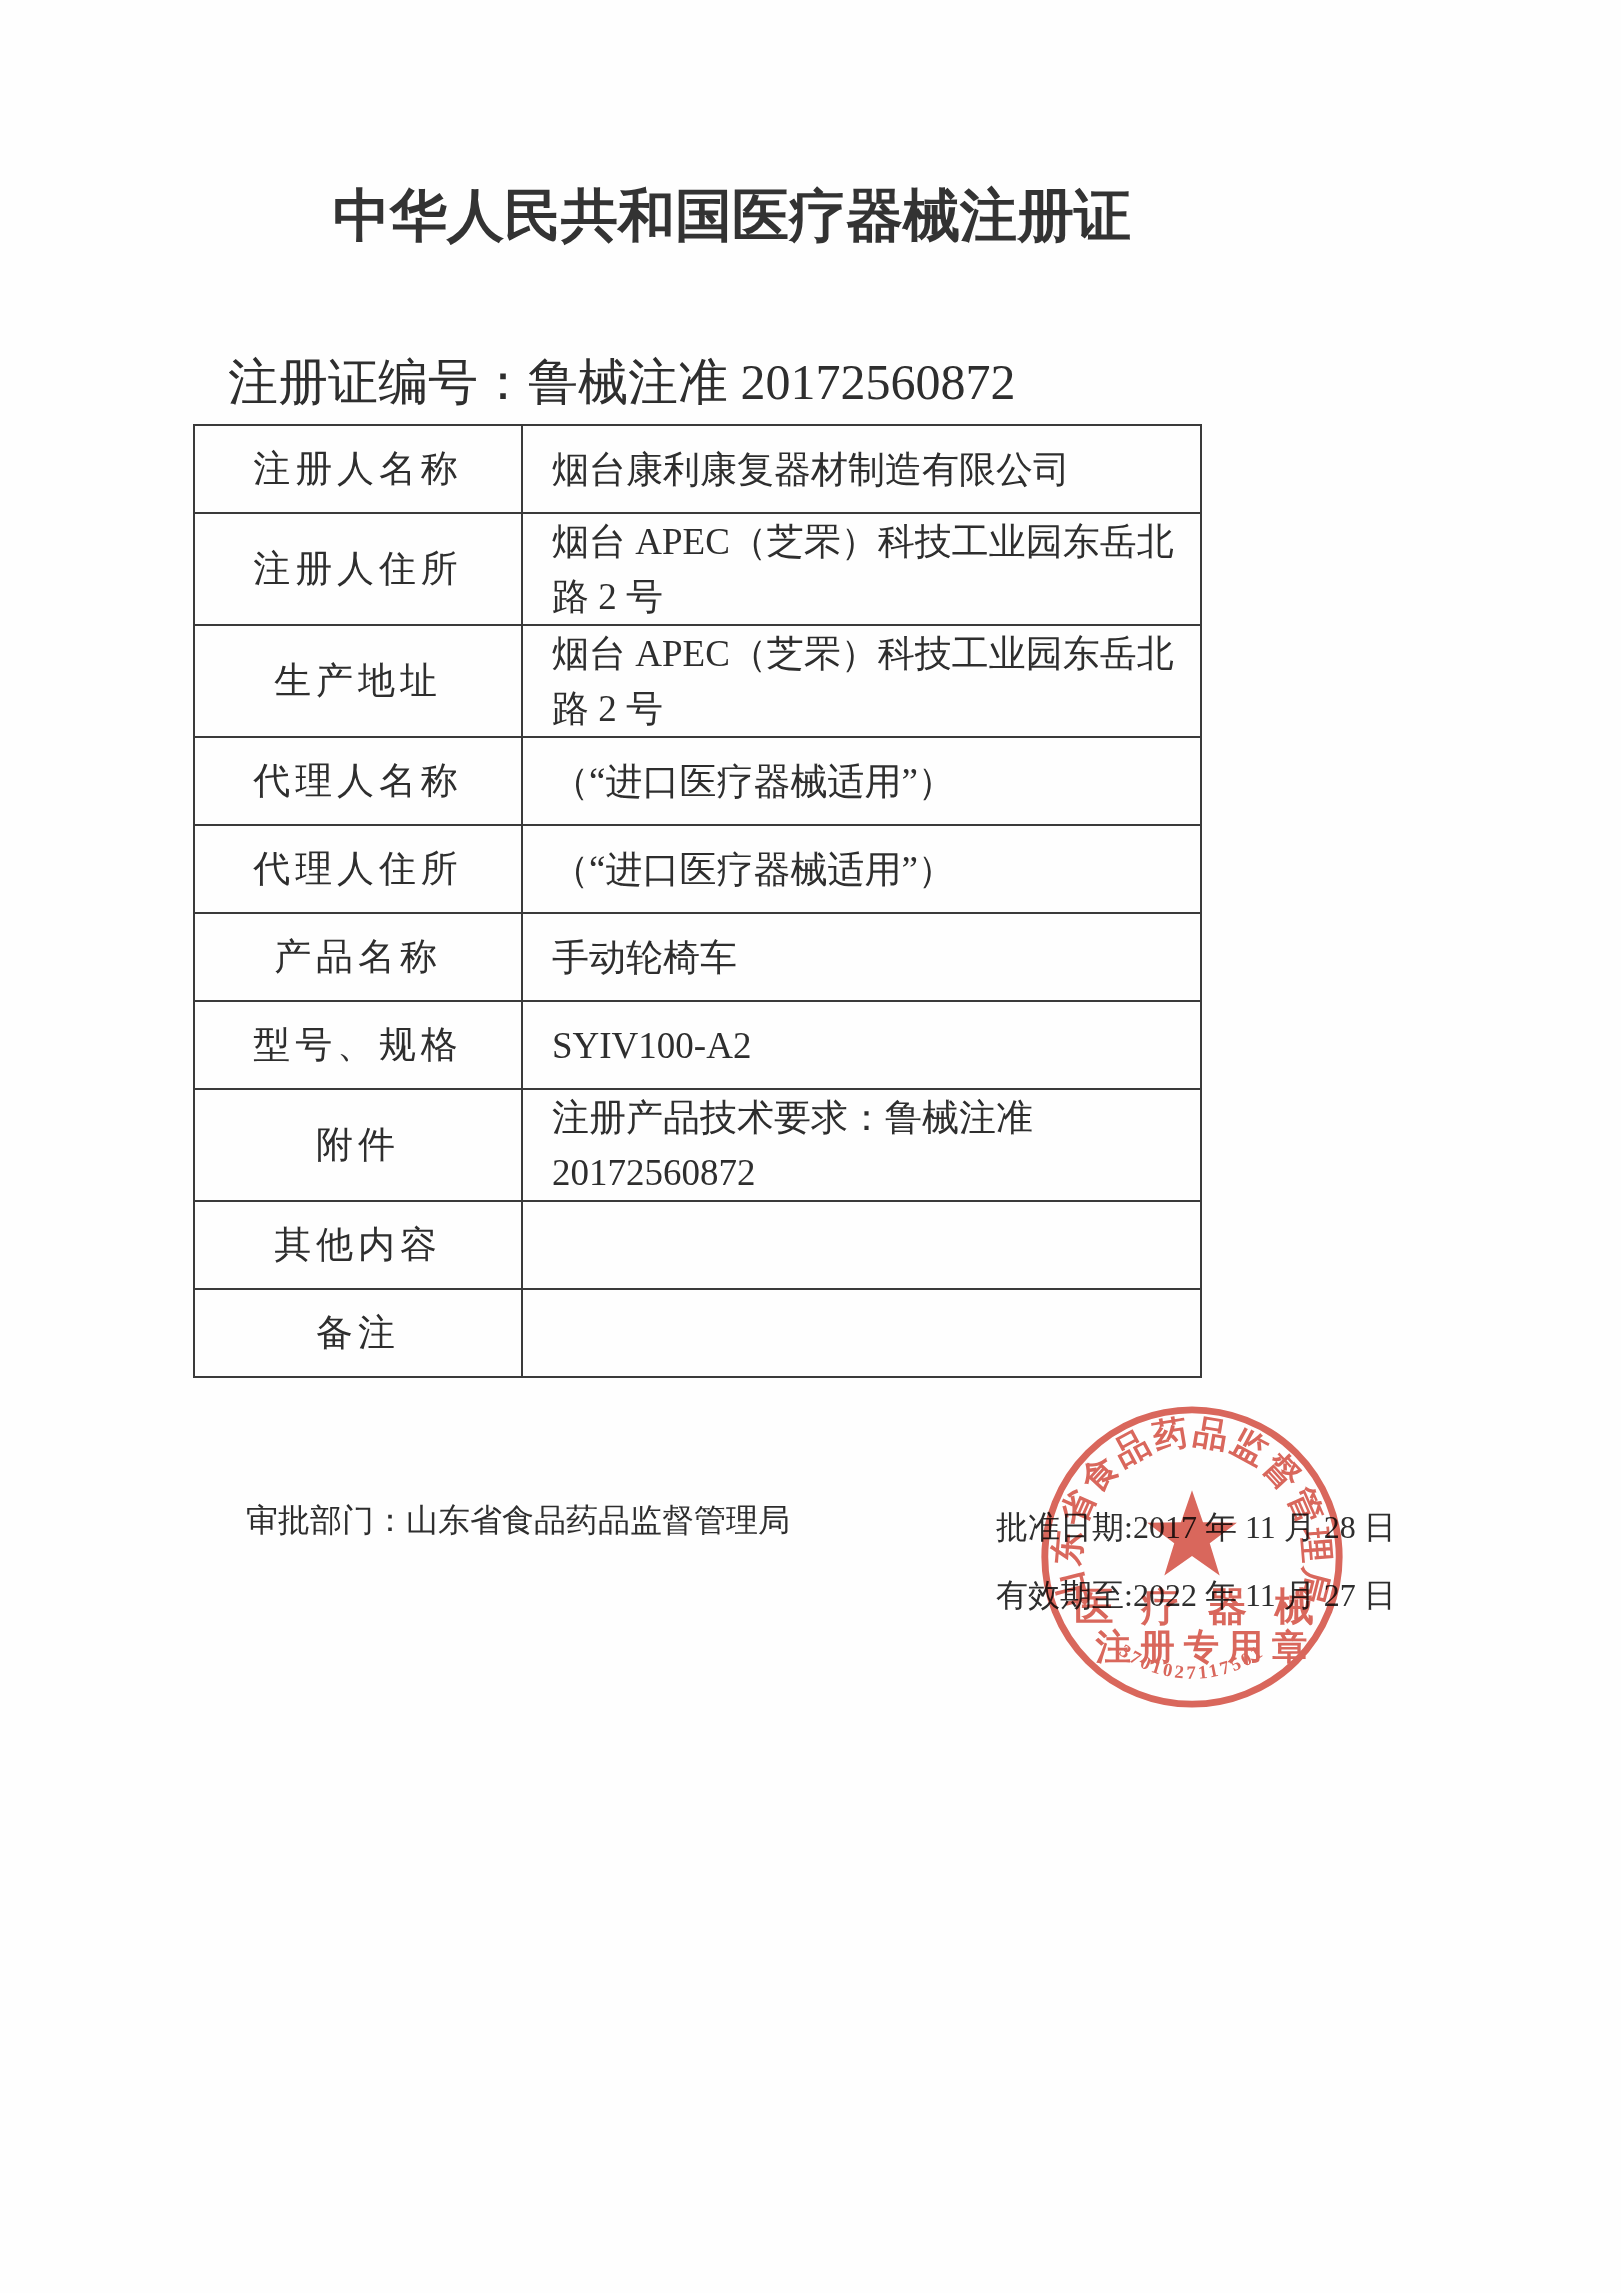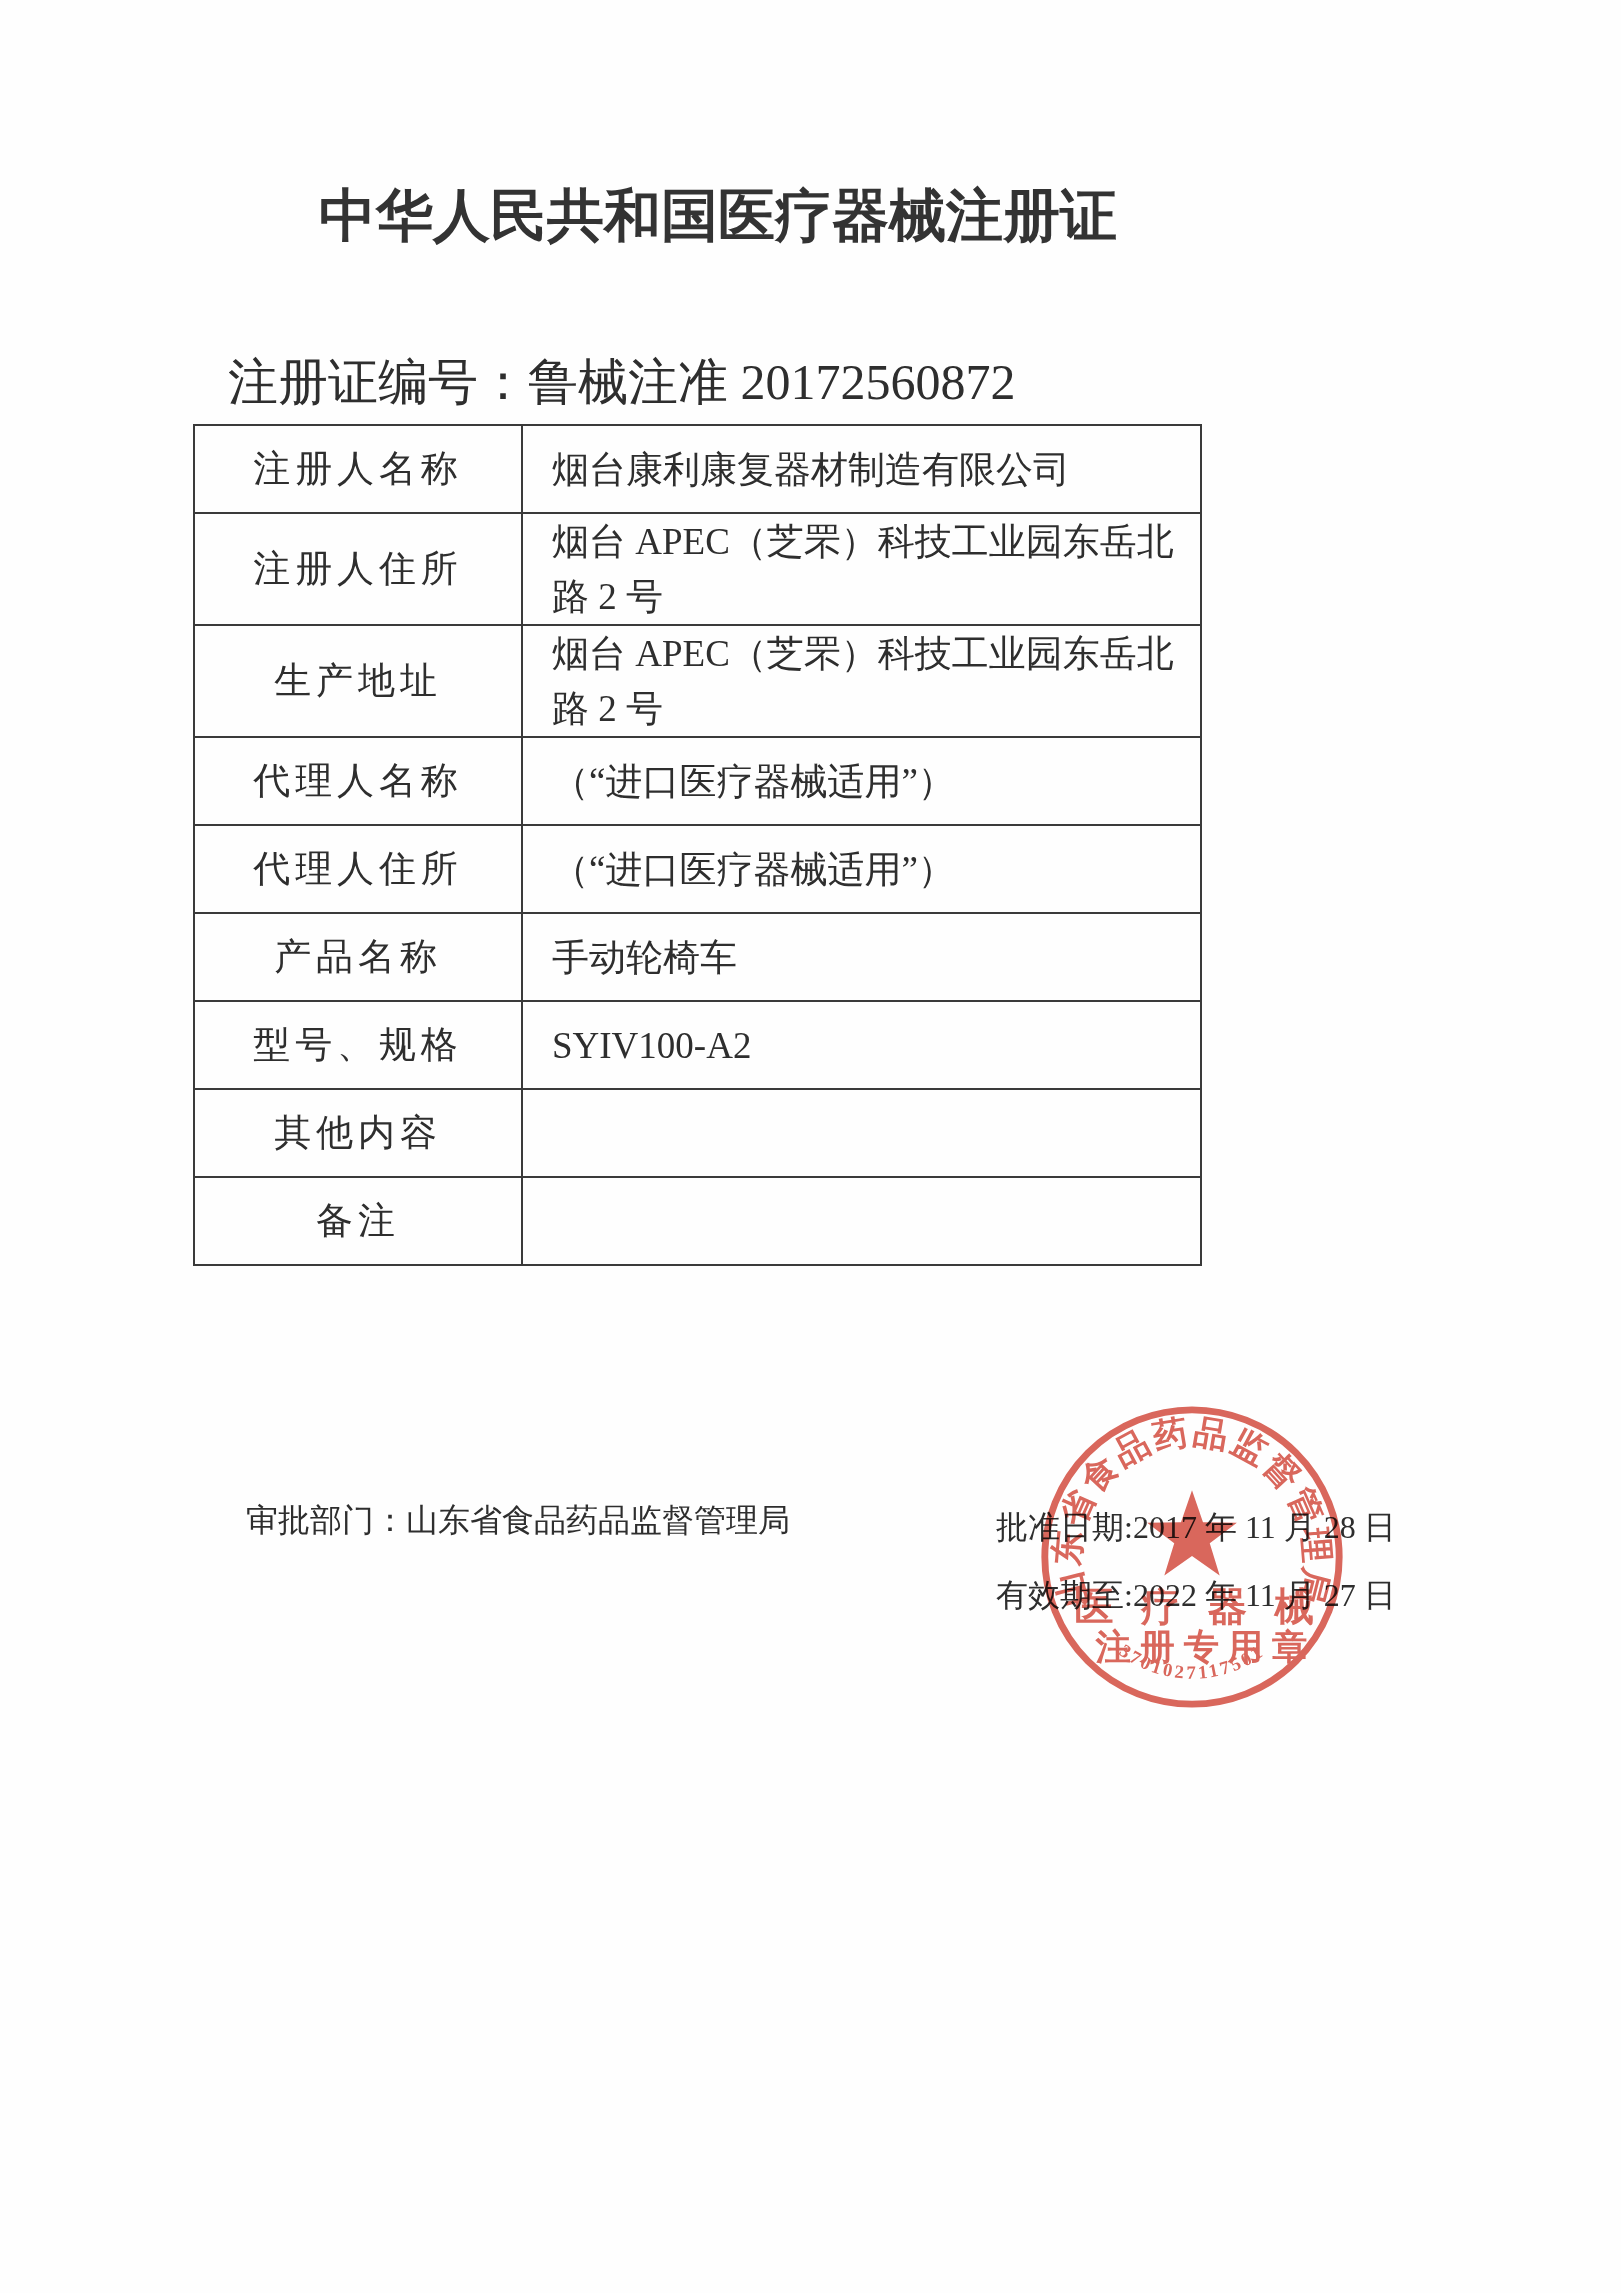--- a/index.html
+++ b/index.html
@@ -11,21 +11,21 @@
     position: relative;
     width: 1621px;
     height: 2294px;
     background: #fefefe;
     font-family: "Liberation Serif", "DejaVu Serif", serif;
     color: #2e2e2e;
     overflow: hidden;
   }
   .title {
     position: absolute;
-    left: 319px;
+    left: 333px;
     top: 178px;
     margin: 0;
     font-size: 57px;
     font-weight: bold;
     letter-spacing: 0px;
     color: #333333;
     white-space: nowrap;
   }
   .cert-no {
     position: absolute;
@@ -141,20 +141,24 @@
       </tr>
       <tr>
         <td class="lbl">产品名称</td>
         <td class="val">手动轮椅车</td>
       </tr>
       <tr>
         <td class="lbl">型号、规格</td>
         <td class="val">SYIV100-A2</td>
       </tr>
       <tr>
+        <td class="lbl">附件</td>
+        <td class="val">注册产品技术要求：鲁械注准 20172560872</td>
+      </tr>
+      <tr>
         <td class="lbl">其他内容</td>
         <td class="val"></td>
       </tr>
       <tr>
         <td class="lbl">备注</td>
         <td class="val"></td>
       </tr>
     </tbody>
   </table>
 

